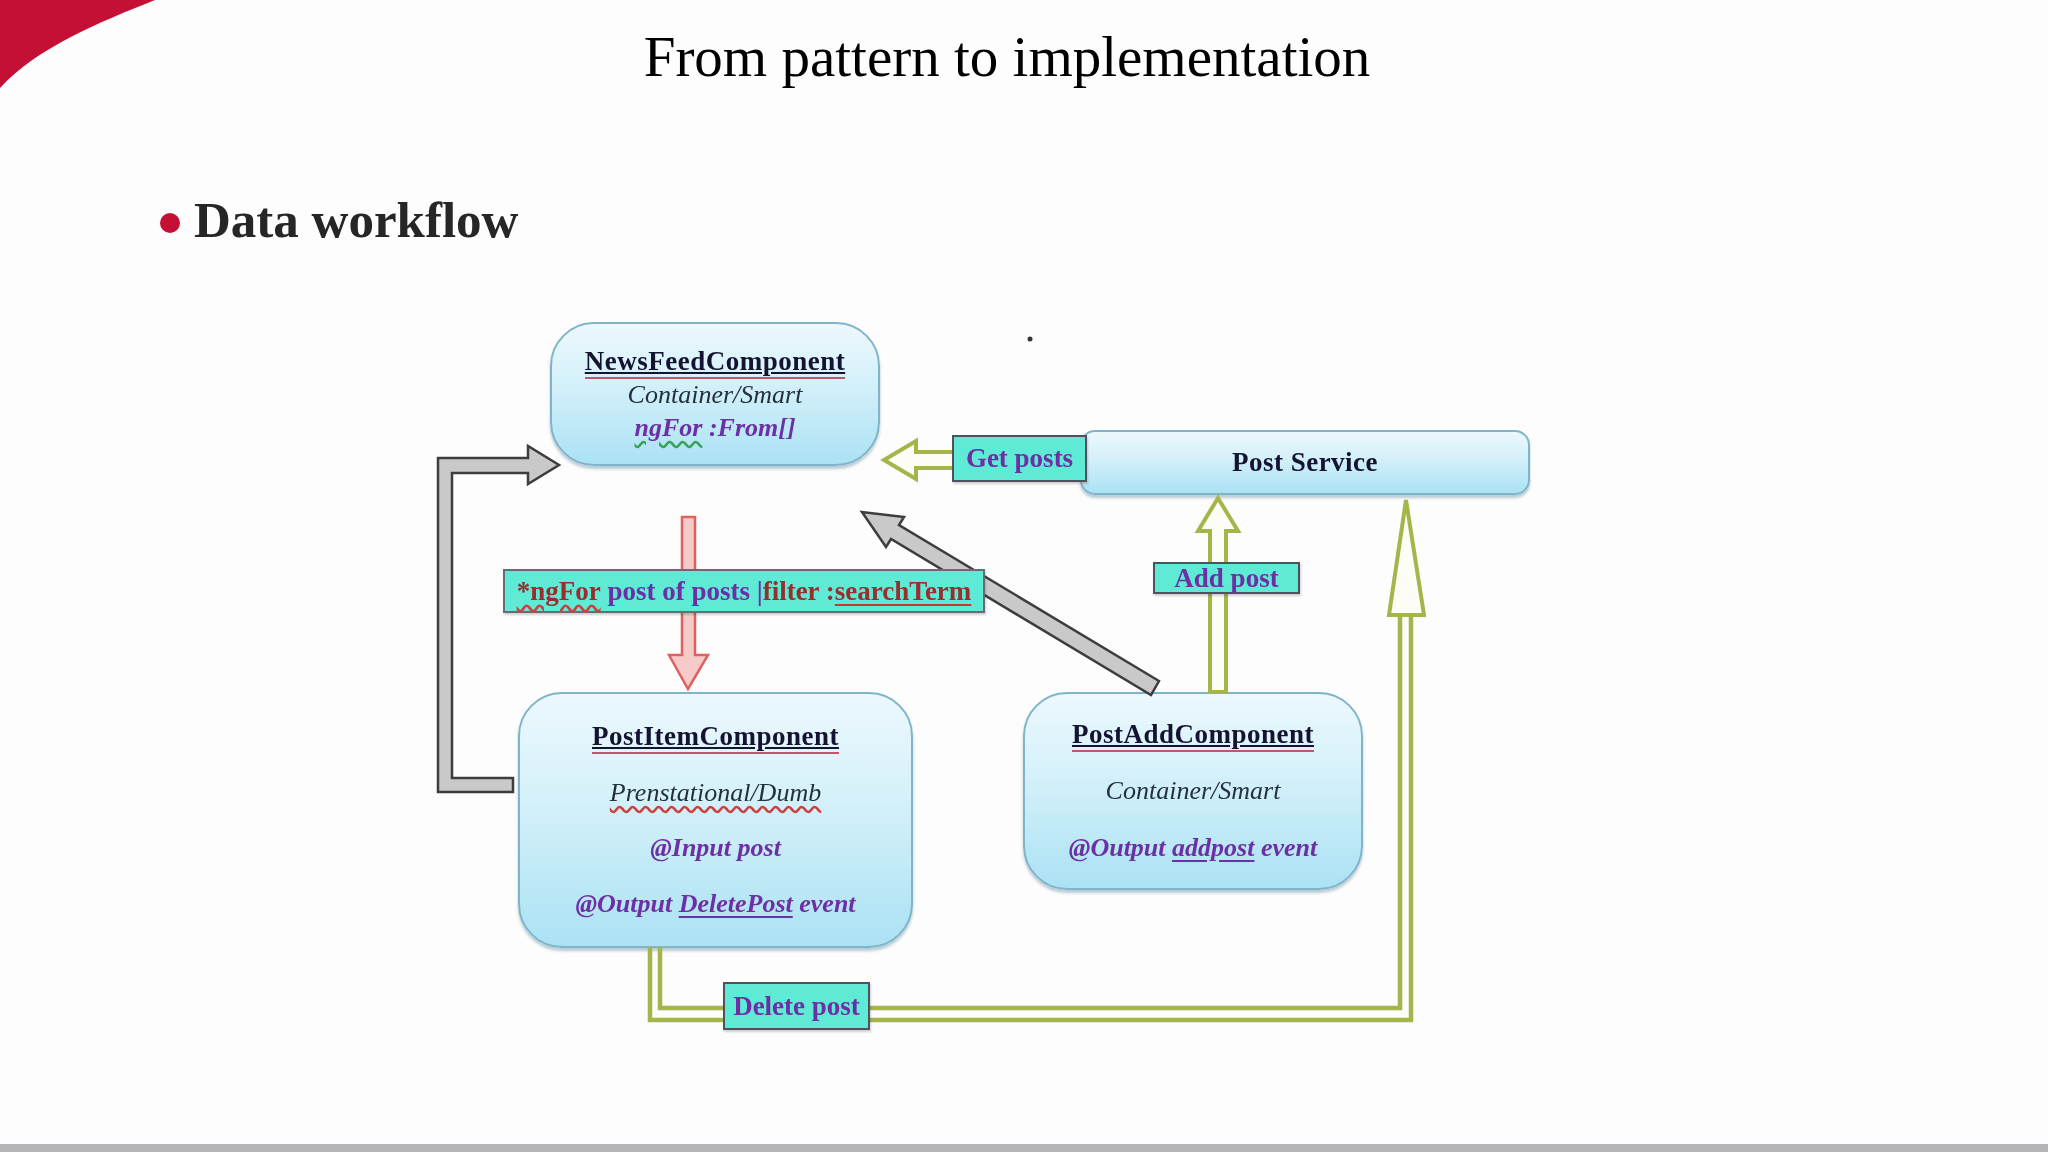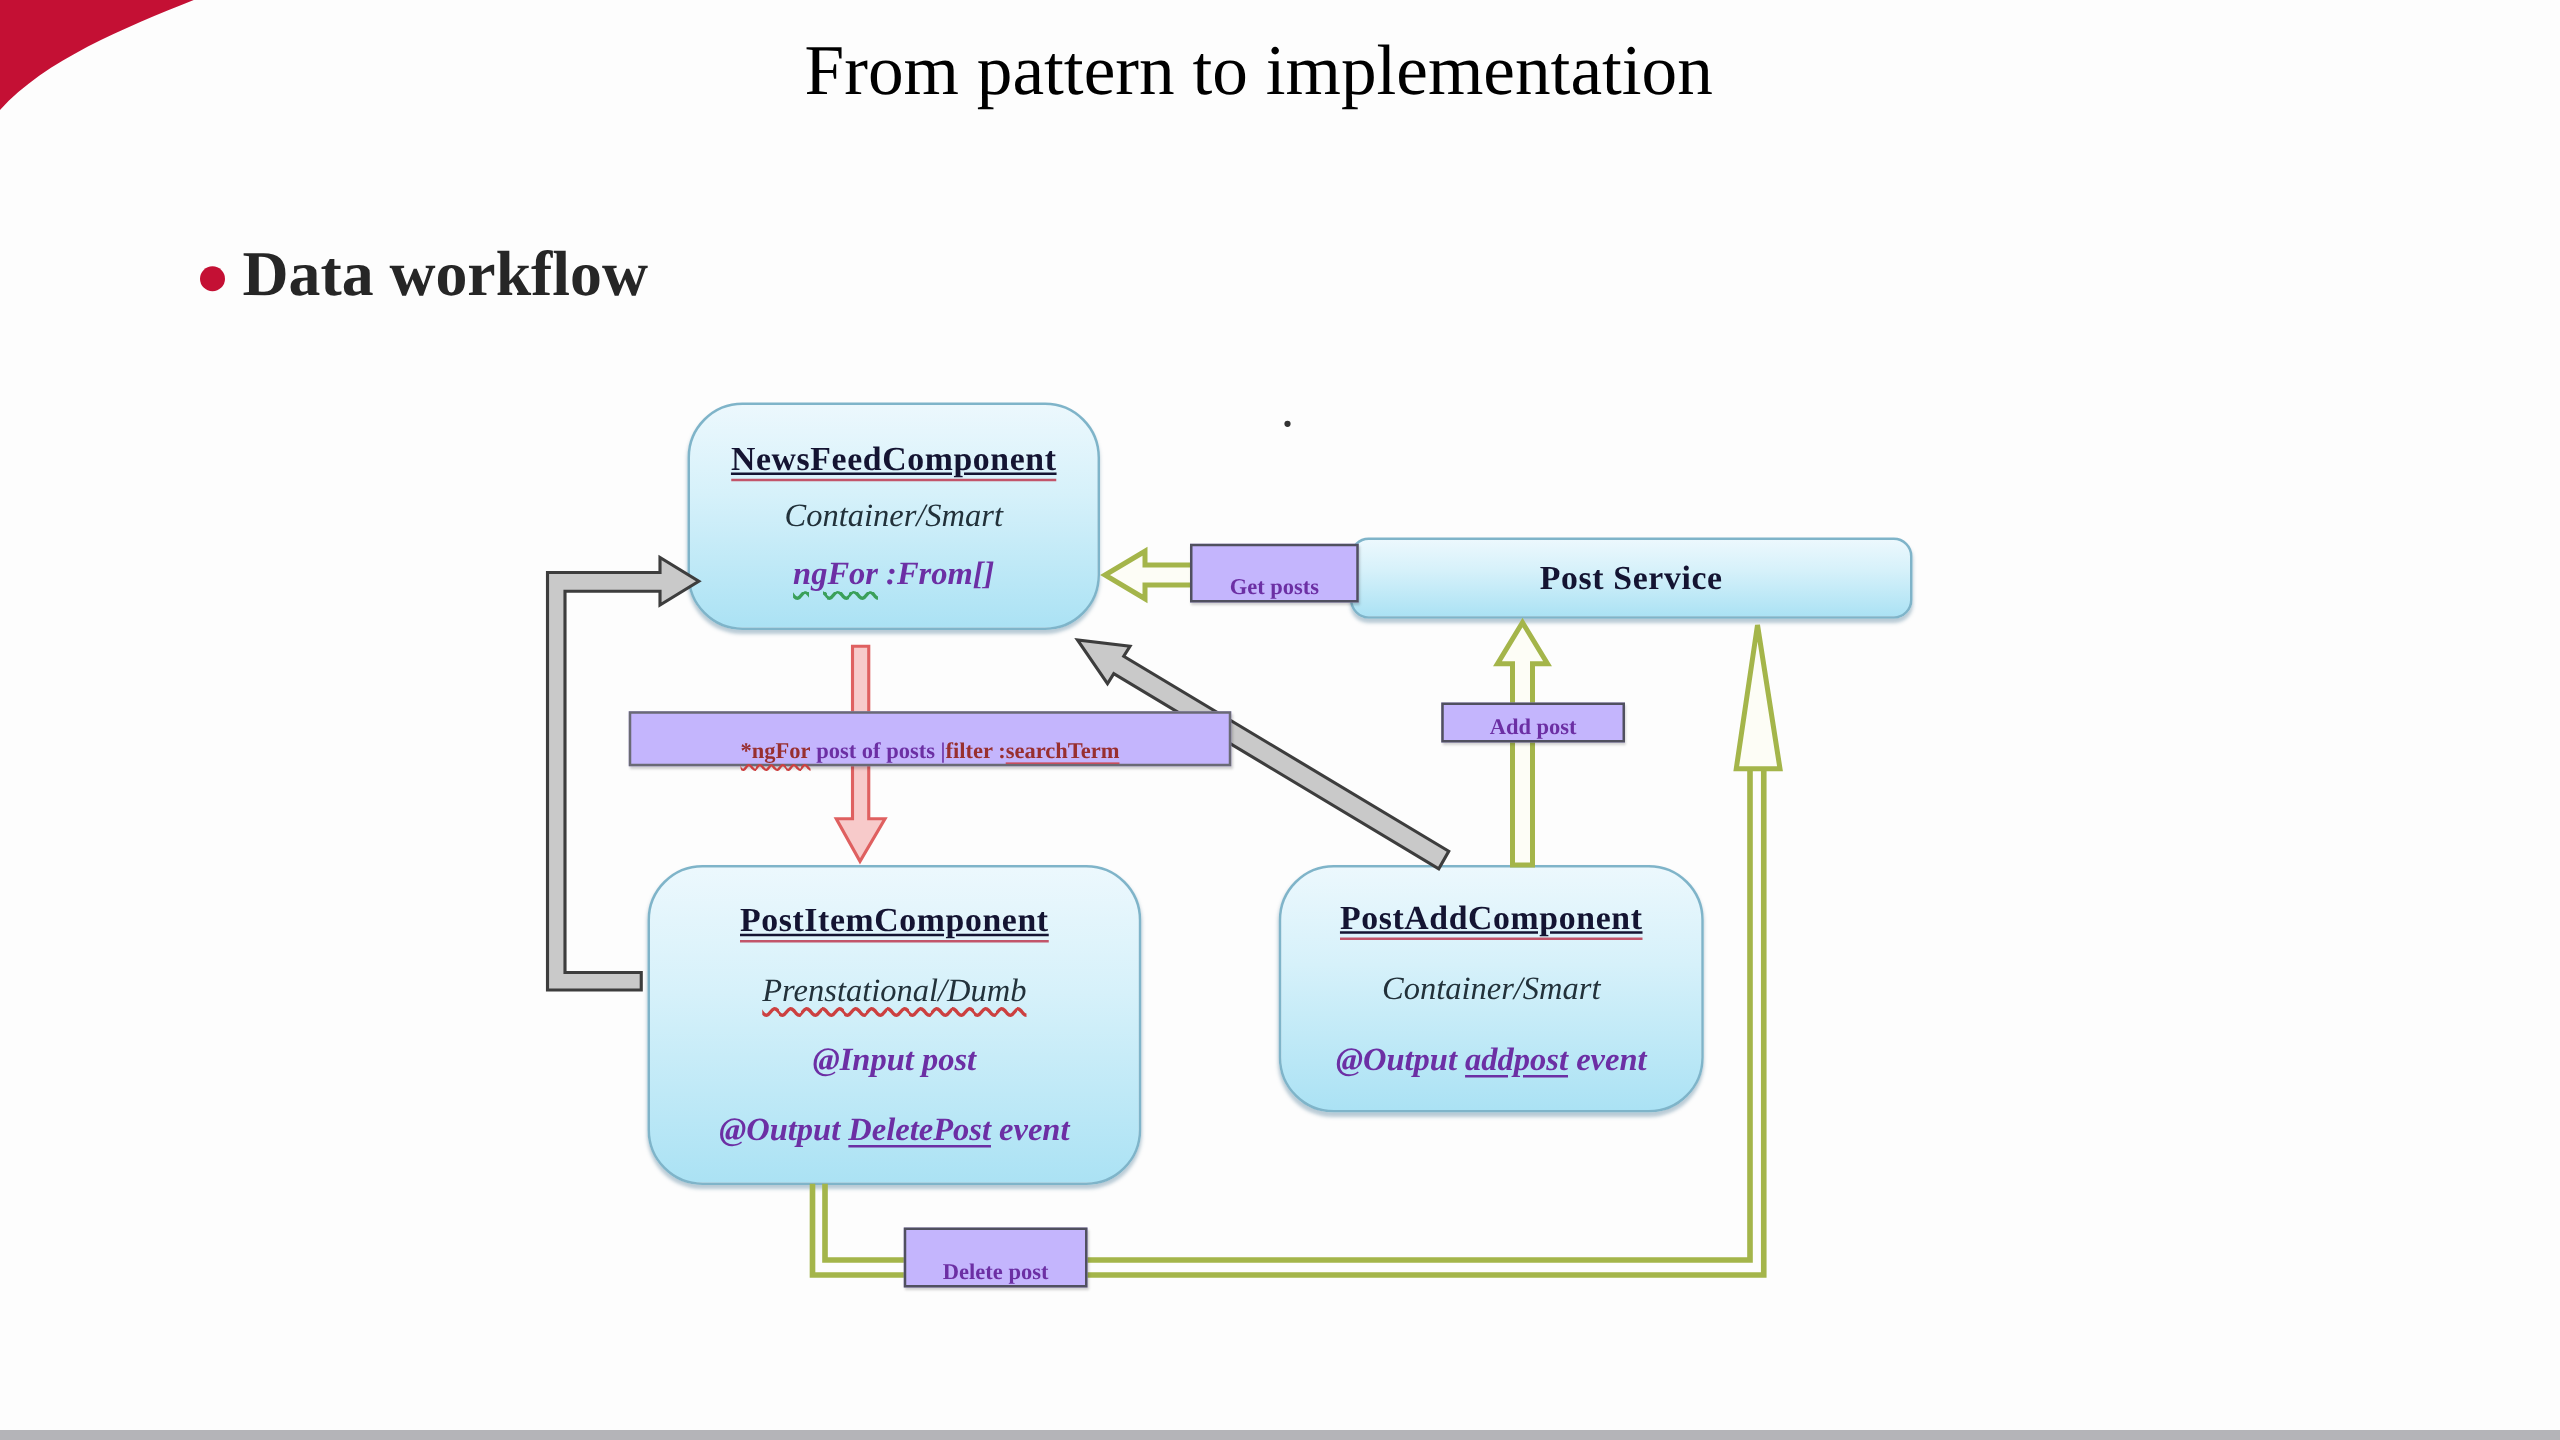--- a/index.html
+++ b/index.html
@@ -38,23 +38,23 @@
   .nt .u-red { text-decoration:underline; border-bottom:2px solid #c2556a; padding-bottom:1px; }
   .nl { font-style:italic; font-size:26px; color:#22313a; }
   .np { font-style:italic; font-weight:bold; font-size:26px; color:#6c2fa4; }
   .wavy-green { text-decoration:underline wavy #3aa05a; text-underline-offset:5px; }
   .wavy-red   { text-decoration:underline wavy #cc4040; text-underline-offset:5px; }
   .u-purple   { text-decoration:underline; text-underline-offset:4px; }
   .u-solid-red{ text-decoration:underline #cc3333; text-underline-offset:4px; }
   
   .lbl {
     position:absolute; z-index:10; box-sizing:border-box;
-    background:#c4b5fd; border:2px solid #50505f;
-    display:flex; align-items:flex-end; justify-content:center;
-    font-weight:bold; font-size:18px; color:#6c2fa4;
+    background:#5eead4; border:2px solid #50505f;
+    display:flex; align-items:center; justify-content:center;
+    font-weight:bold; font-size:27px; color:#6c2fa4;
     box-shadow:1px 2px 2px rgba(0,0,0,.18); white-space:nowrap;
   }
   .maroon { color:#982f2f; }
   .purple { color:#6c2fa4; }
   
   .arrows { position:absolute; left:0; top:0; z-index:6; pointer-events:none; }
   .bottom-bar {
     position:absolute; left:0; top:1144px; width:2048px; height:8px;
     background:#b4b4b8; z-index:3;
   }
@@ -66,21 +66,21 @@
 
   <svg class="corner-svg" width="170" height="95" viewBox="0 0 170 95">
     <path d="M0,0 L155,0 C100,22 36,48 0,88 Z" fill="#c41034"></path>
   </svg>
 
   <div class="page-title">From pattern to implementation</div>
 
   <div class="bullet-dot"></div>
   <div class="bullet-text">Data workflow</div>
 
-  <div class="node big" style="left:550px; top:322px; width:330px; height:182px; padding:20px 8px;">
+  <div class="node big" style="left:550px; top:322px; width:330px; height:144px; padding:20px 8px;">
     <div class="nt"><span class="u-red">NewsFeedComponent</span></div>
     <div class="nl">Container/Smart</div>
     <div class="np"><span class="wavy-green">ngFor</span><span> :From[]</span></div>
   </div>
 
   <div class="node big" style="left:518px; top:692px; width:395px; height:256px; padding:14px 8px;">
     <div class="nt"><span class="u-red">PostItemComponent</span></div>
     <div class="nl"><span class="wavy-red">Prenstational/Dumb</span></div>
     <div class="np">@Input post</div>
     <div class="np"><span>@Output </span><span class="u-purple">DeletePost</span><span> event</span></div>

